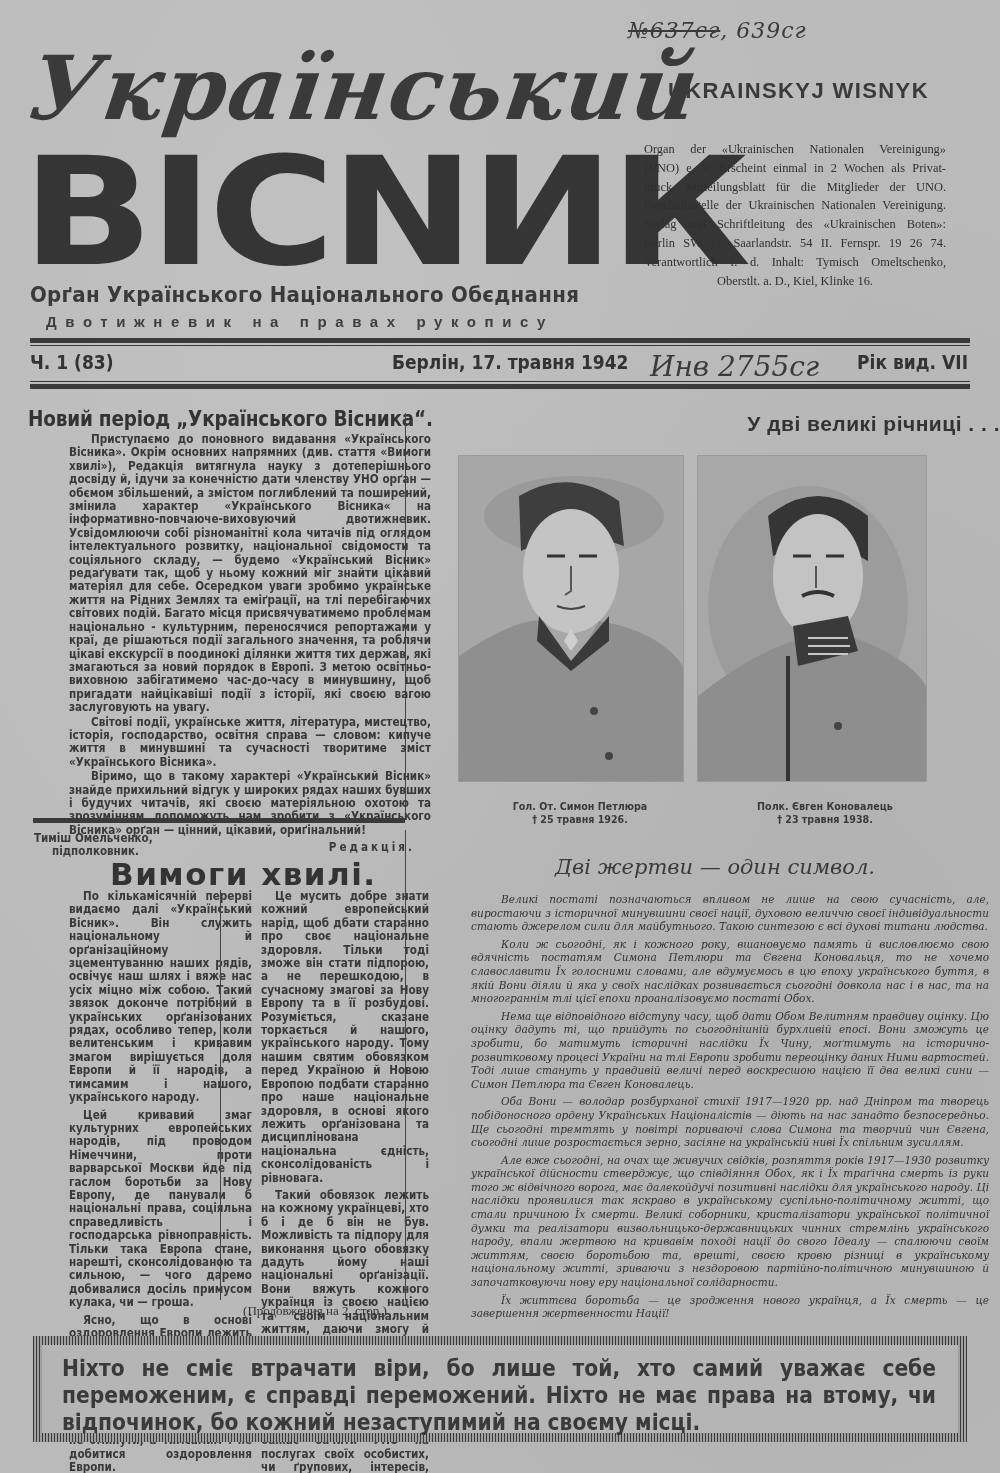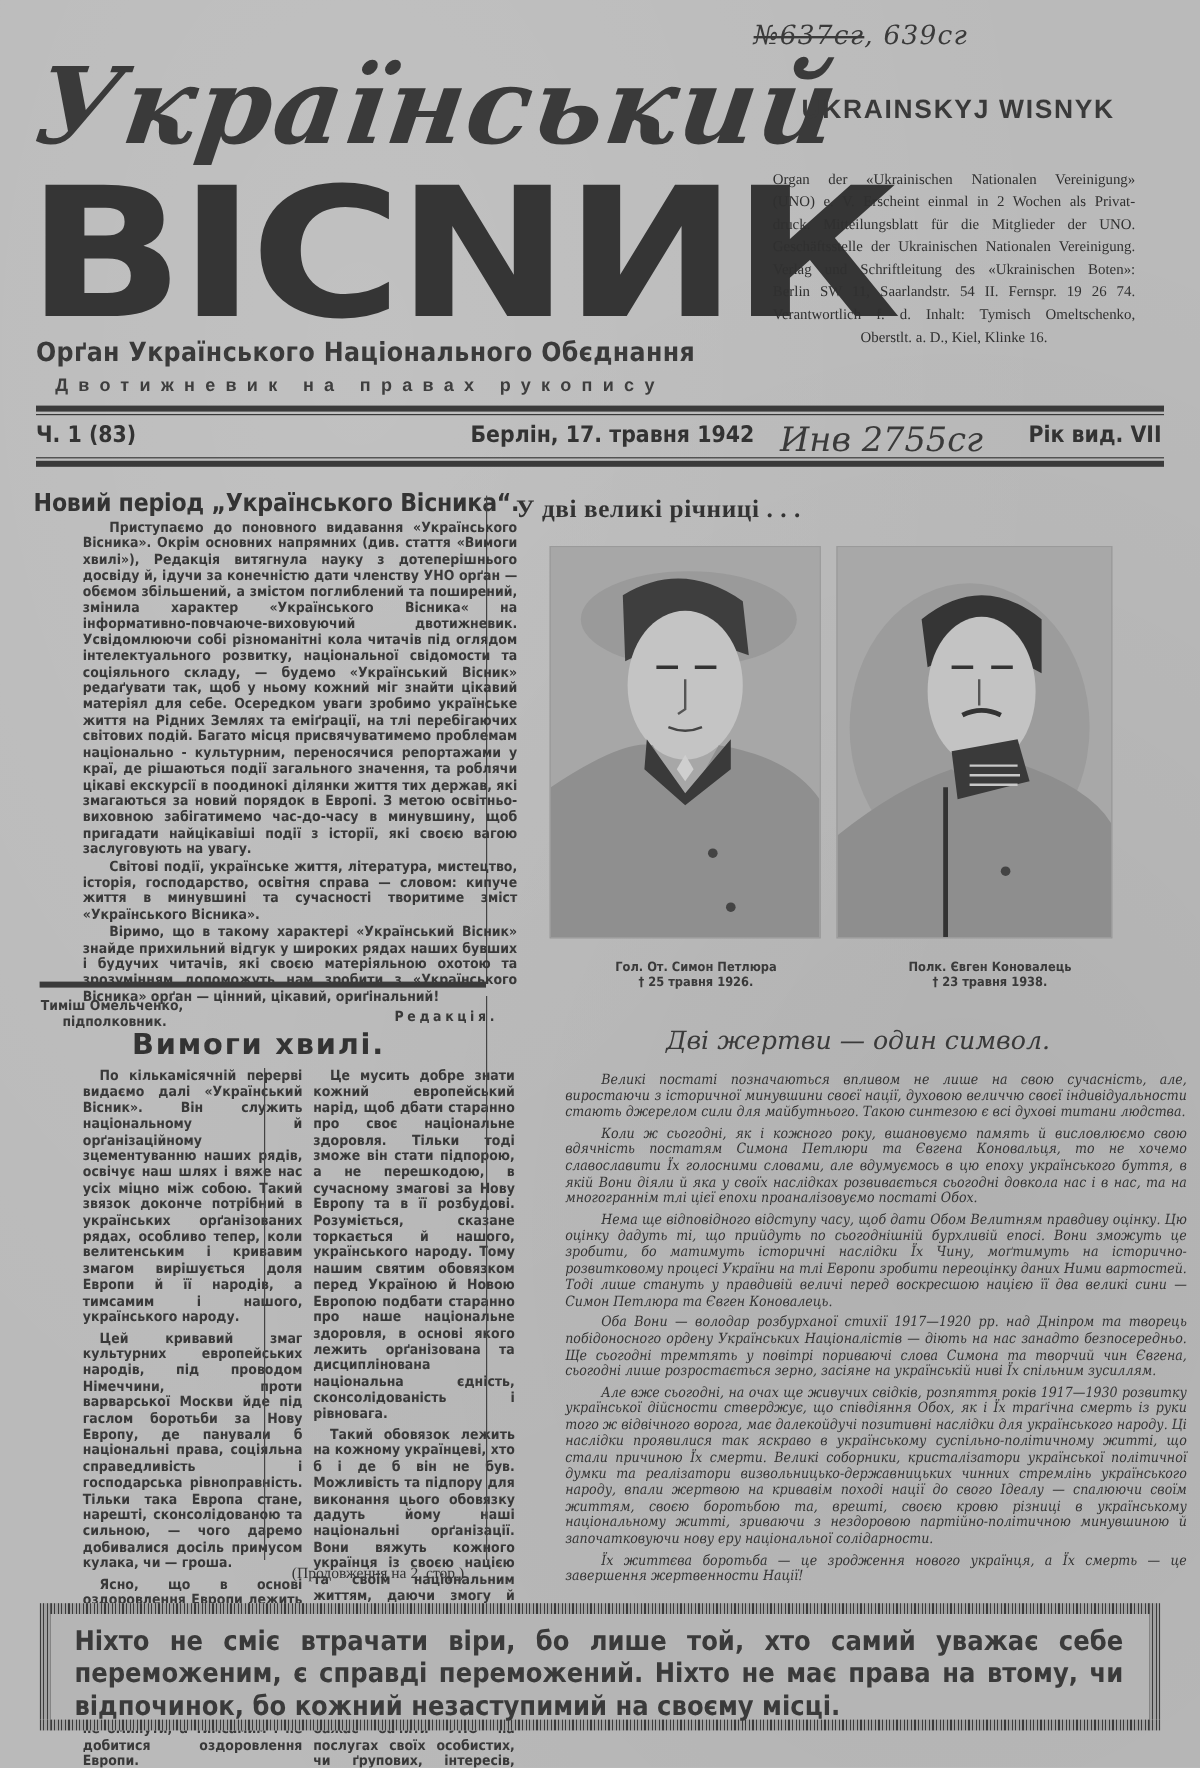--- a/index.html
+++ b/index.html
@@ -92,36 +92,36 @@
   .art1-body { left:33px; top:433px; width:362px; }
   .sign { text-align:right; letter-spacing:3px; margin-right:16px !important; text-indent:0 !important; margin-top:4px !important; }
   .vline { background:#444; width:1px; }
 
   .author {
     left:34px; top:832px; font-size:11.5px; font-weight:bold; line-height:13px; color:#3a3a3a;
     font-family:"DejaVu Sans Condensed","DejaVu Sans", sans-serif;
   }
   .author .rank { padding-left:18px; }
   .art2-title {
-    left:110px; top:856px; font-size:24px; font-weight:bold; color:#333;
+    left:110px; top:856px; font-size:31px; font-weight:bold; color:#333;
     letter-spacing:1.5px; font-family:"DejaVu Sans", sans-serif;
   }
   .art2-col1 { left:33px; top:890px; width:183px; }
   .art2-col2 { left:225px; top:890px; width:168px; }
   .art2-col1 p, .art2-col2 p { text-indent:14px; margin-bottom:4px; }
   .cont {
     left:230px; top:1303px; width:170px; text-align:center;
     font-family:"Liberation Serif", serif; font-size:13px; color:#333;
   }
 
   
   .rt-title {
-    left:430px; top:412px; width:570px; text-align:left;
+    left:430px; top:412px; width:570px; text-align:right;
     font-size:21px; font-weight:bold; color:#333; letter-spacing:0.5px;
-    font-family:Liberation Serif, serif;
+    font-family:Liberation Sans, sans-serif;
   }
   .portrait {
     background:#a9a9a9; border:1px solid #9a9a9a;
     overflow:hidden;
   }
   .portrait svg { width:100%; height:100%; display:block; }
   .cap {
     font-size:10.6px; font-weight:bold; text-align:center; color:#3a3a3a; line-height:12.5px;
     font-family:"DejaVu Sans Condensed","DejaVu Sans", sans-serif;
   }

